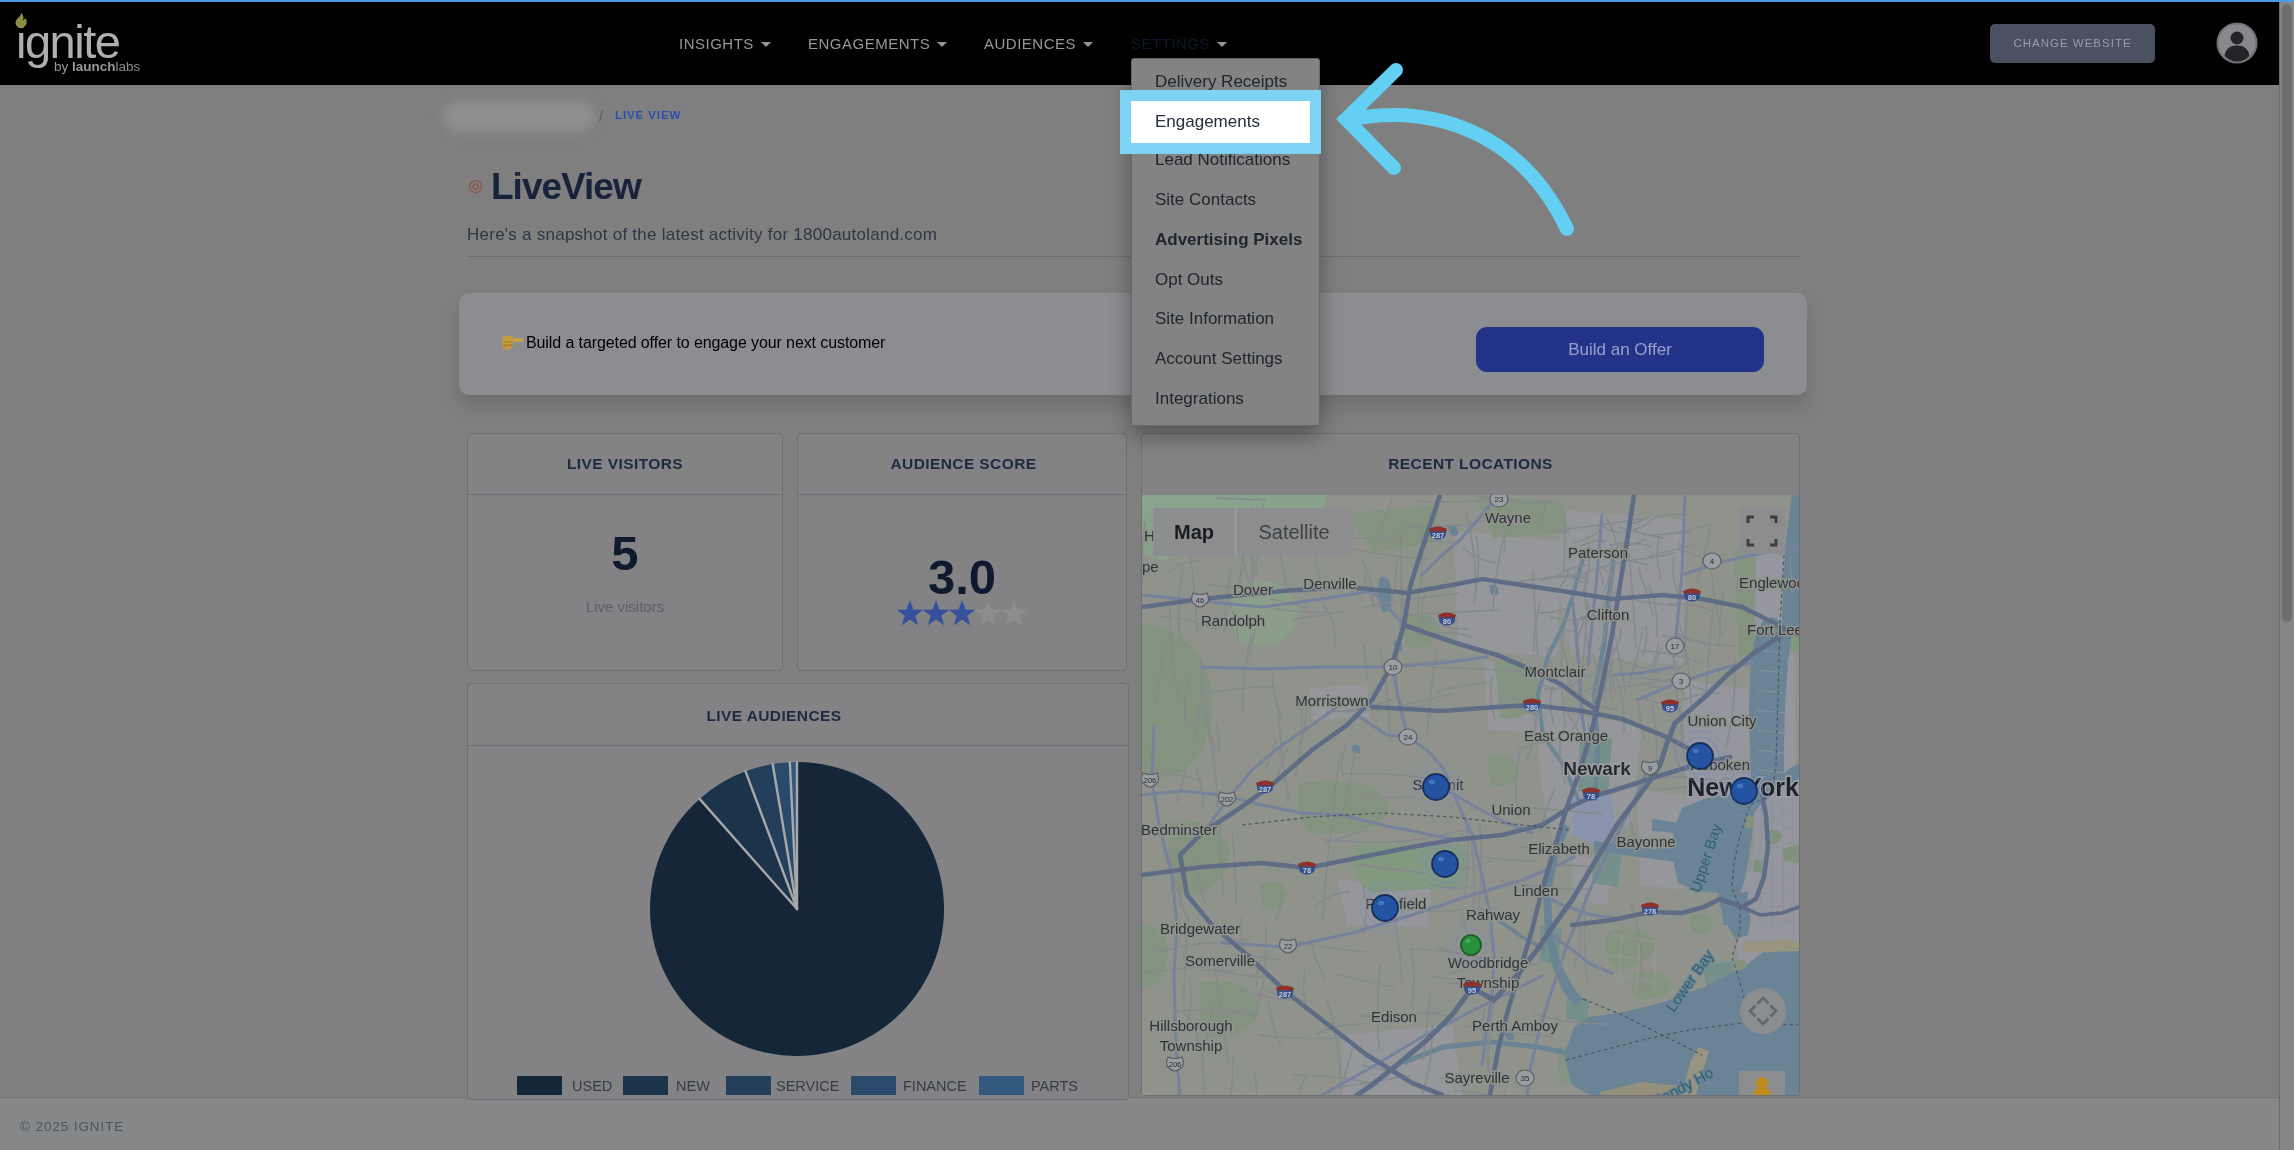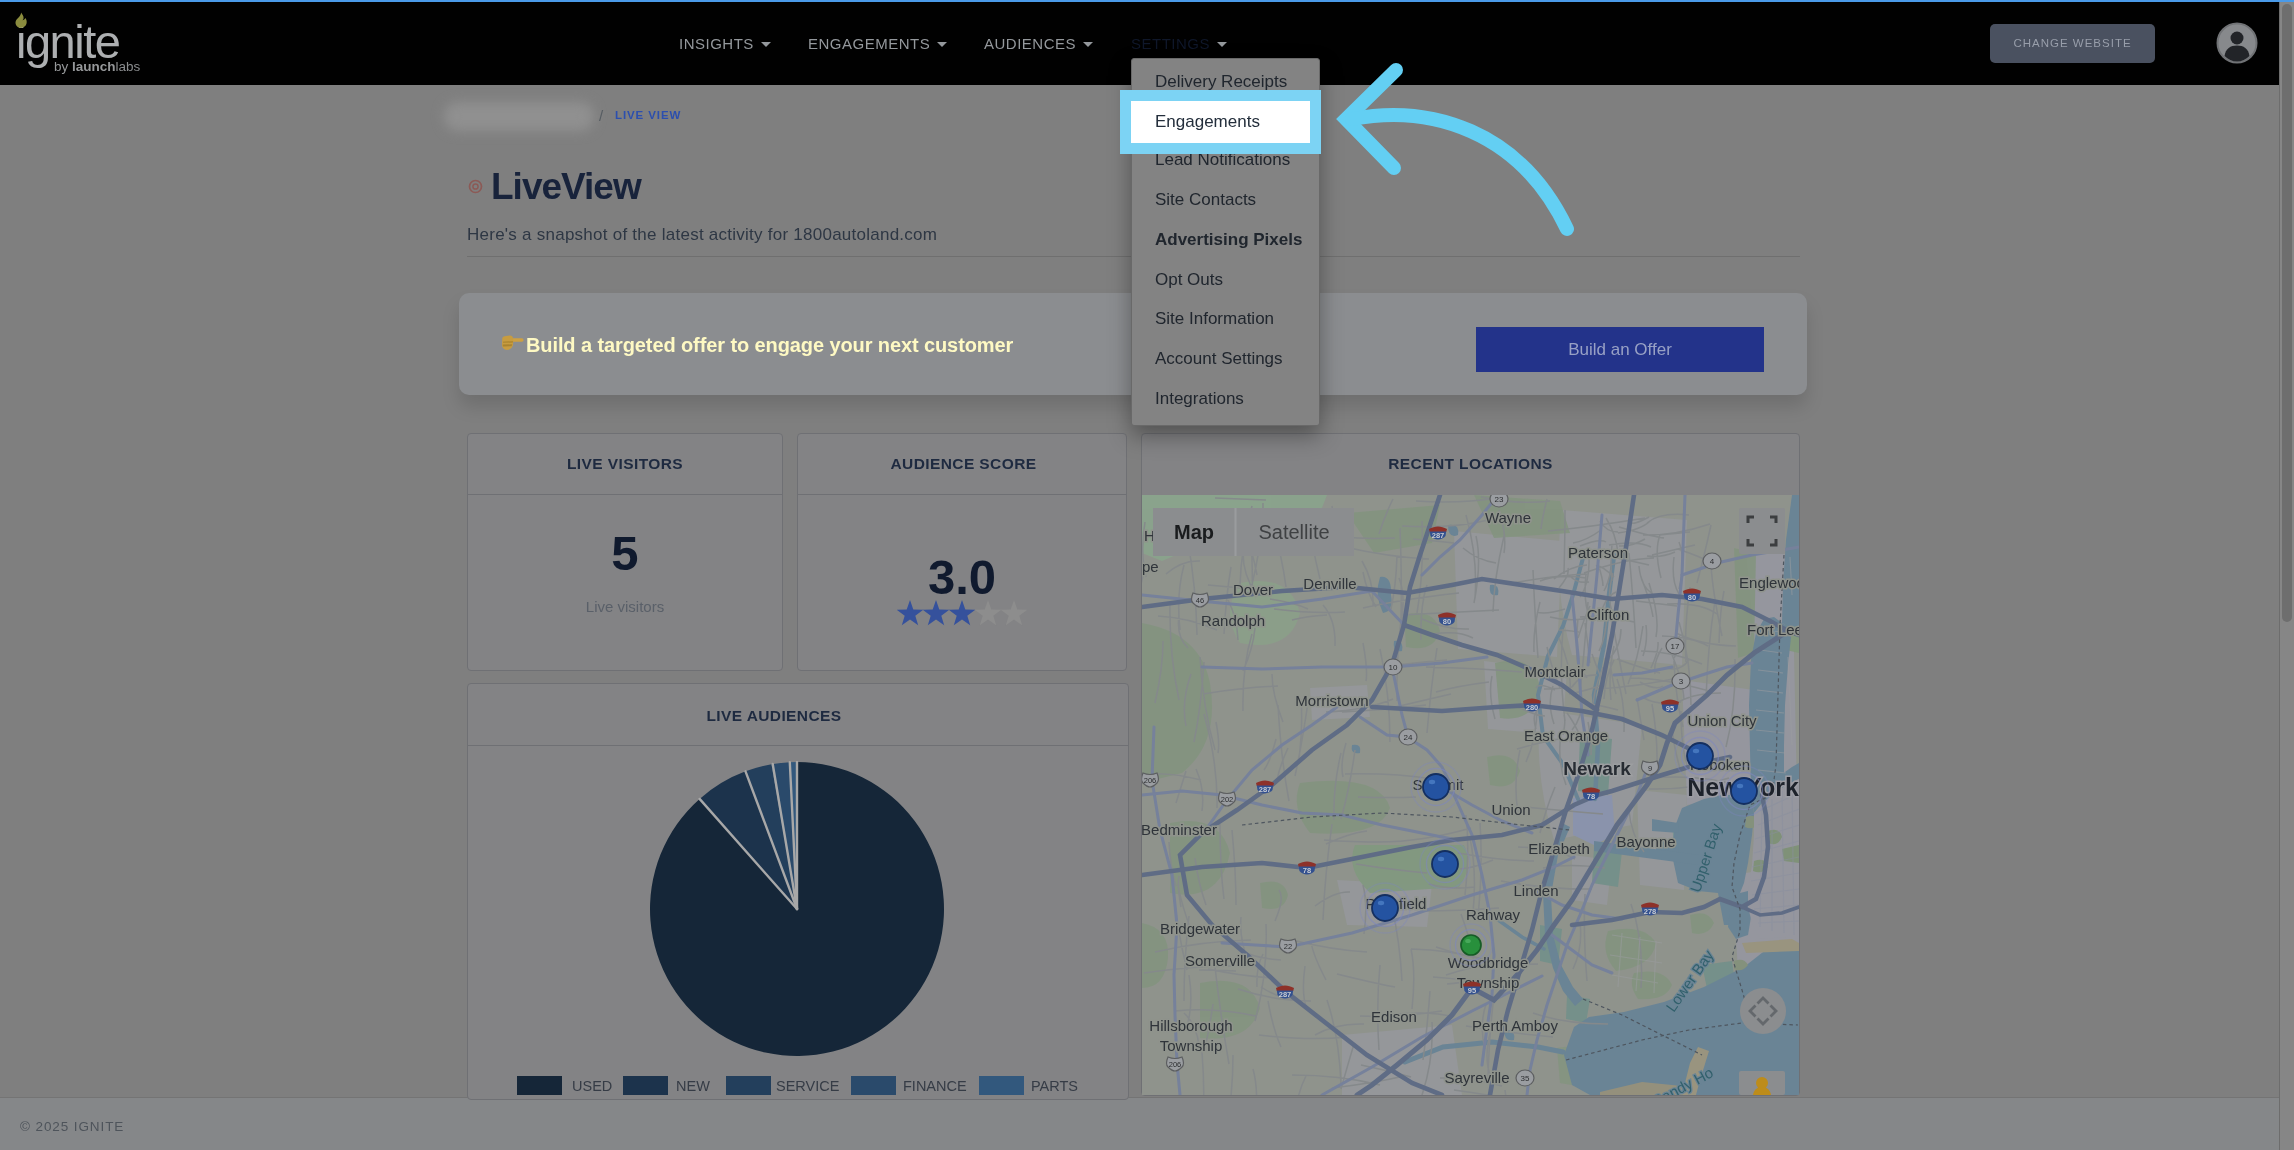--- a/index.html
+++ b/index.html
@@ -46,22 +46,22 @@
 <div class="abs" style="left:467px;top:225px;color:#2e3744;font-size:17px;letter-spacing:0.25px;">Here's a snapshot of the latest activity for 1800autoland.com</div>
 <div class="abs" style="left:467px;top:256px;width:1333px;height:1px;background:#6f6f6f;"></div>
 
 <div class="abs" style="left:459px;top:293px;width:1348px;height:102px;border-radius:10px;background:#8b8d90;box-shadow:0 12px 18px rgba(0,0,0,0.13);"></div>
 <svg class="abs" style="left:500px;top:332px;" width="24" height="21" viewBox="0 0 24 21">
   <rect x="9" y="6.2" width="14.6" height="3.6" rx="1.8" fill="#cda043"></rect>
   <path d="M2.2 7.2 Q2 4.6 4.6 4.2 L9.5 3.6 Q12.6 3.4 13 6.2 L13.2 9.8 Q13.4 14.6 10.4 16.8 Q7.6 18.6 4.8 17.4 Q1.8 16 2 12.4 Z" fill="#c79c40"></path>
   <path d="M2.6 12.6 L12.2 12.2 L11.6 14.2 L3 14.6 Z" fill="#a9832f"></path>
   <path d="M3 9.4 L13 9 L12.8 10.8 L3 11 Z" fill="#b18a33"></path>
 </svg>
-<div class="abs" style="left:526px;top:334px;color:#fef9c3;font-size:20px;font-weight:bold;letter-spacing:-0.1px;">Build a targeted offer to engage your next customer</div>
-<div class="abs" style="left:1476px;top:327px;width:288px;height:45px;border-radius:0;background:#23338a;color:#98a1c5;font-size:17px;line-height:45px;text-align:center;">Build an Offer</div>
+<div class="abs" style="left:526px;top:334px;color:#000000;font-size:16px;font-weight:normal;letter-spacing:-0.1px;">Build a targeted offer to engage your next customer</div>
+<div class="abs" style="left:1476px;top:327px;width:288px;height:45px;border-radius:11px;background:#23338a;color:#98a1c5;font-size:17px;line-height:45px;text-align:center;">Build an Offer</div>
 
 <div class="abs" style="left:0;top:1097px;width:2294px;height:53px;background:#858789;border-top:1px solid #747474;"></div>
 <div class="abs" style="left:20px;top:1119px;color:#4e545b;font-size:13.5px;letter-spacing:0.9px;">© 2025 IGNITE</div>
 
 <div class="abs" style="left:467px;top:433px;width:316px;height:238px;background:#838385;border:1px solid #6f7074;border-radius:4px;"></div>
 <div class="abs" style="left:467px;top:455px;width:316px;text-align:center;color:#1e2a40;font-size:15.5px;font-weight:bold;letter-spacing:0.4px;">LIVE VISITORS</div>
 <div class="abs" style="left:468px;top:494px;width:314px;height:1px;background:#6f7074;"></div>
 <div class="abs" style="left:467px;top:525px;width:316px;text-align:center;color:#101a2e;font-size:49px;font-weight:bold;">5</div>
 <div class="abs" style="left:467px;top:598px;width:316px;text-align:center;color:#5a6069;font-size:15px;">Live visitors</div>
 

